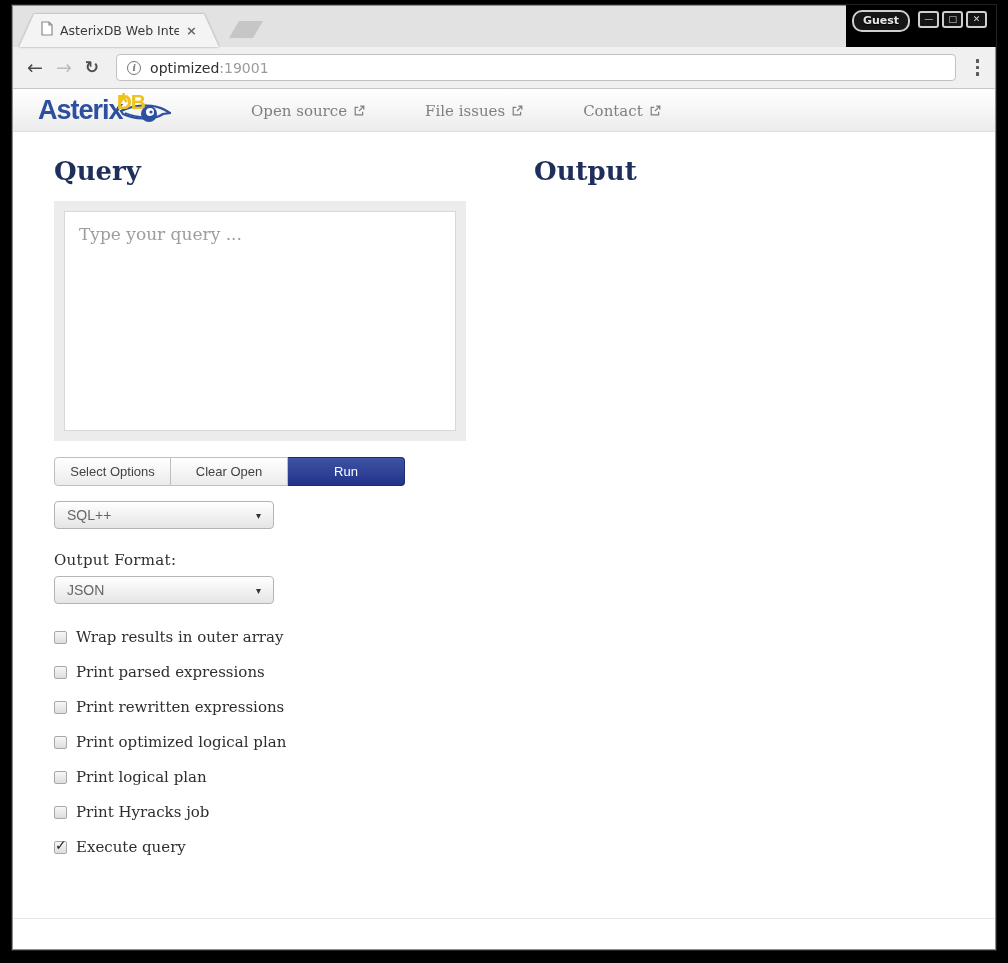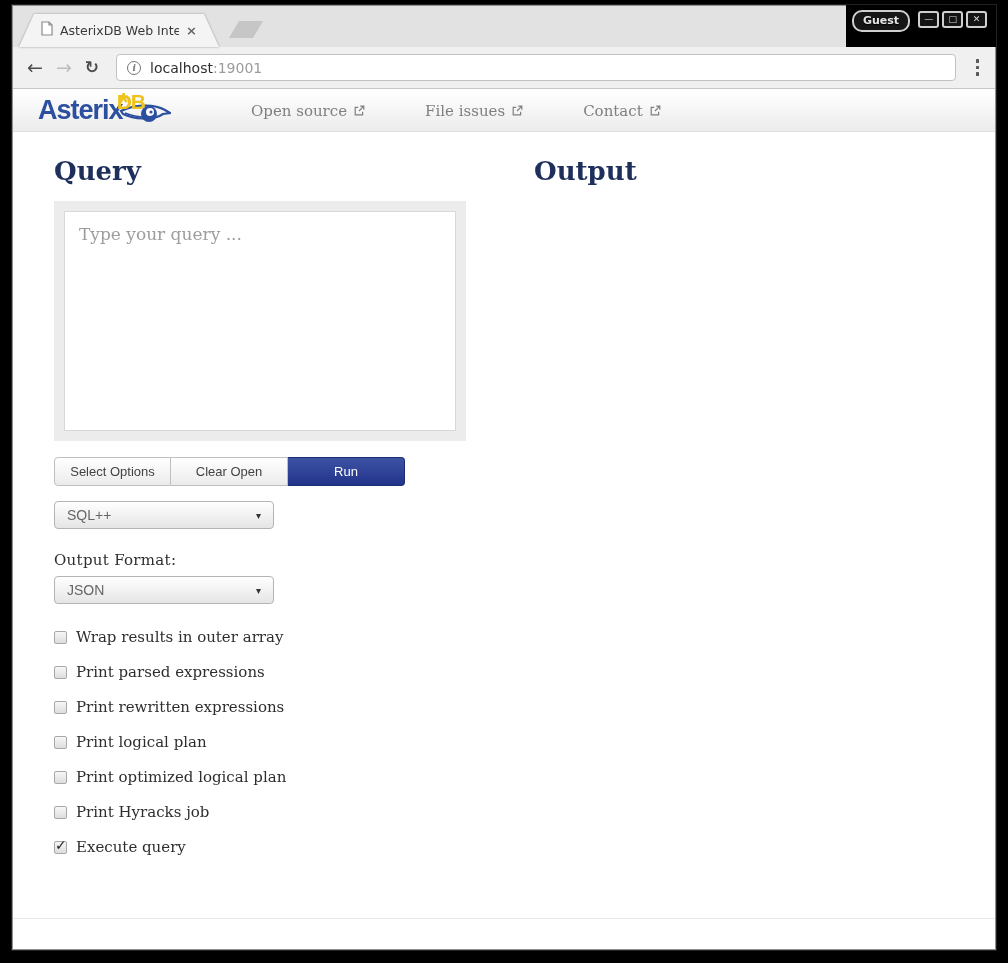--- a/index.html
+++ b/index.html
@@ -129,21 +129,21 @@
       </div>
     </div>
 
     <div class="toolbar">
       <span class="navbtn">←</span>
       <span class="navbtn disabled">→</span>
       <span class="navbtn reload">↻</span>
       <div class="addressbar">
         <span class="info-icon">i</span>
         <span class="url">
-          <span class="host">localhost</span><span class="port">:19001</span>
+          <span class="host">optimized</span><span class="port">:19001</span>
         </span>
       </div>
       <div class="menu-icon">
           <i></i>
           <i></i>
           <i></i>
         </div>
     </div>
 
     <div class="page">
@@ -219,25 +219,25 @@
             <div class="cb-row">
               <span class="cb"></span>
               <span class="cb-label">Print parsed expressions</span>
             </div>
             <div class="cb-row">
               <span class="cb"></span>
               <span class="cb-label">Print rewritten expressions</span>
             </div>
             <div class="cb-row">
               <span class="cb"></span>
+              <span class="cb-label">Print optimized logical plan</span>
+            </div>
+            <div class="cb-row">
+              <span class="cb"></span>
               <span class="cb-label">Print logical plan</span>
-            </div>
-            <div class="cb-row">
-              <span class="cb"></span>
-              <span class="cb-label">Print optimized logical plan</span>
             </div>
             <div class="cb-row">
               <span class="cb"></span>
               <span class="cb-label">Print Hyracks job</span>
             </div>
             <div class="cb-row">
               <span class="cb checked">
                   <span class="check">✓</span>
                 </span>
               <span class="cb-label">Execute query</span>

